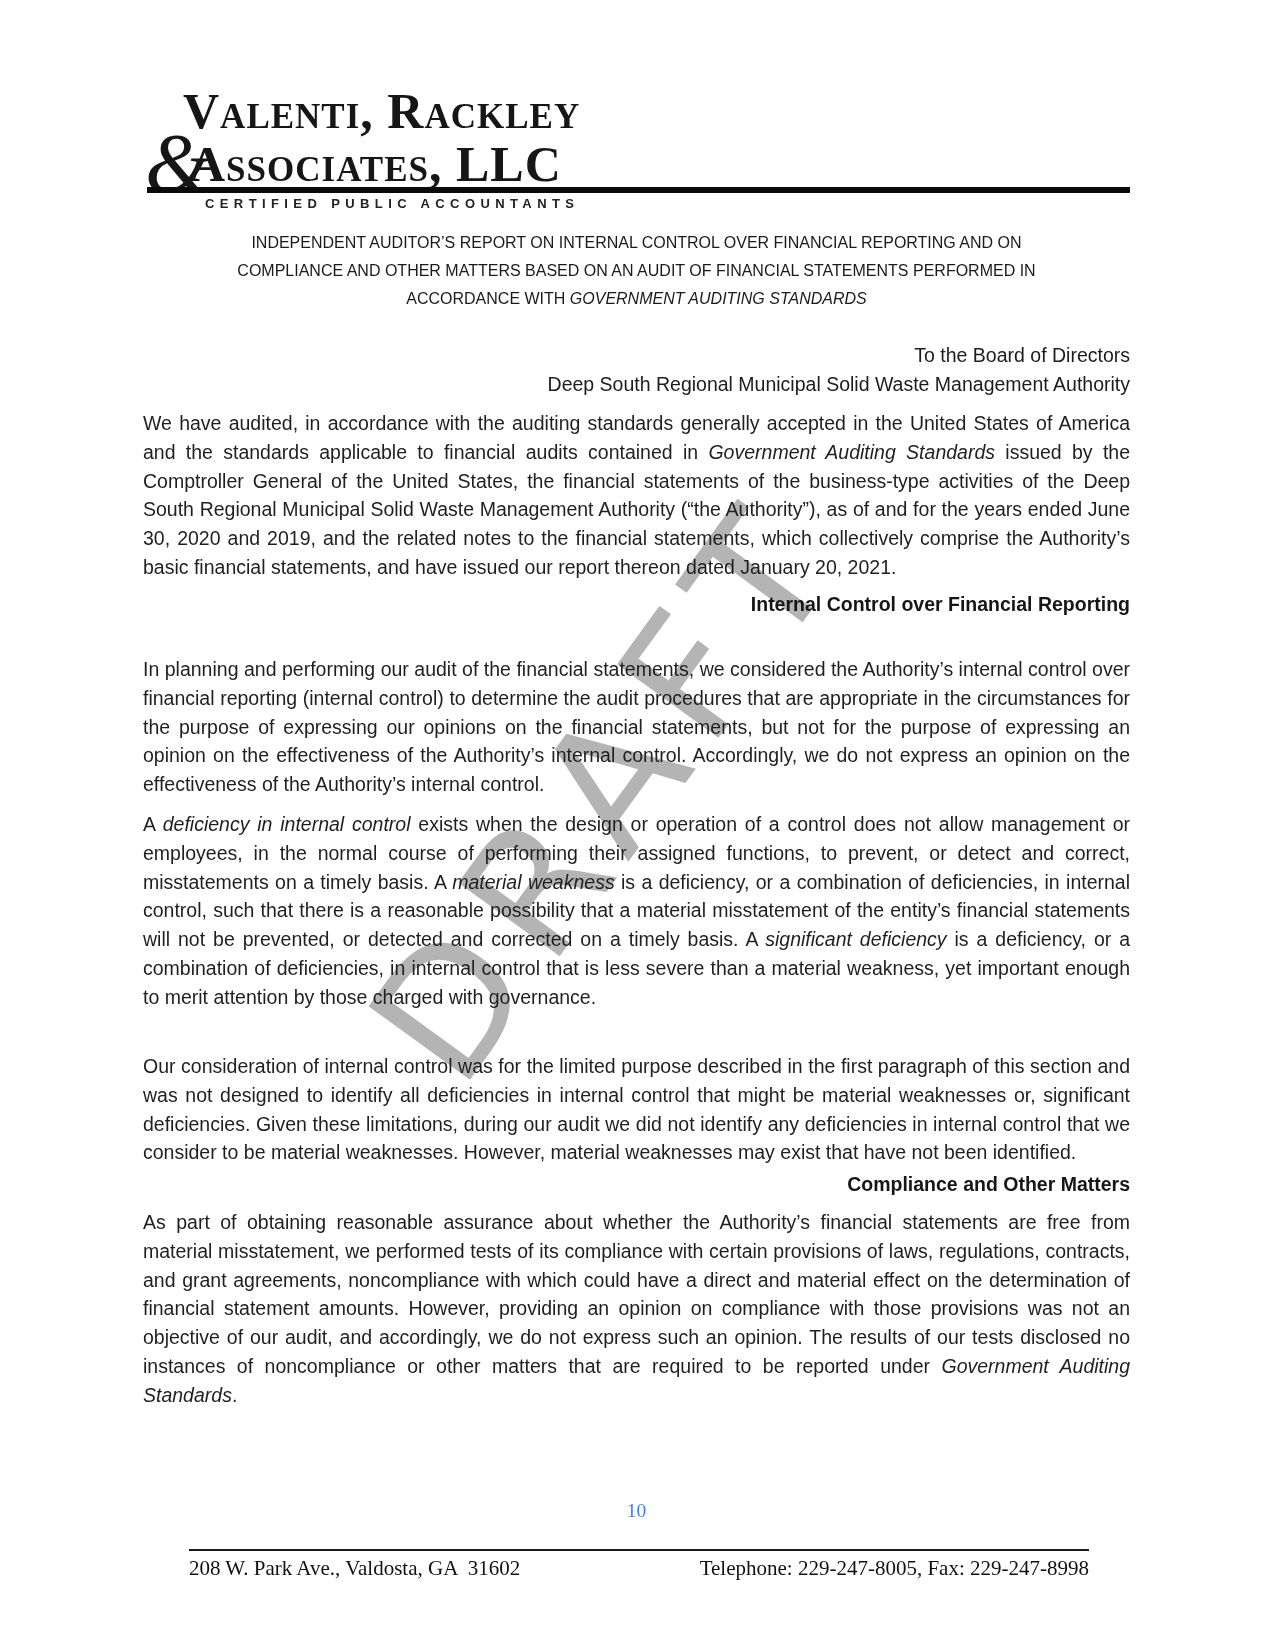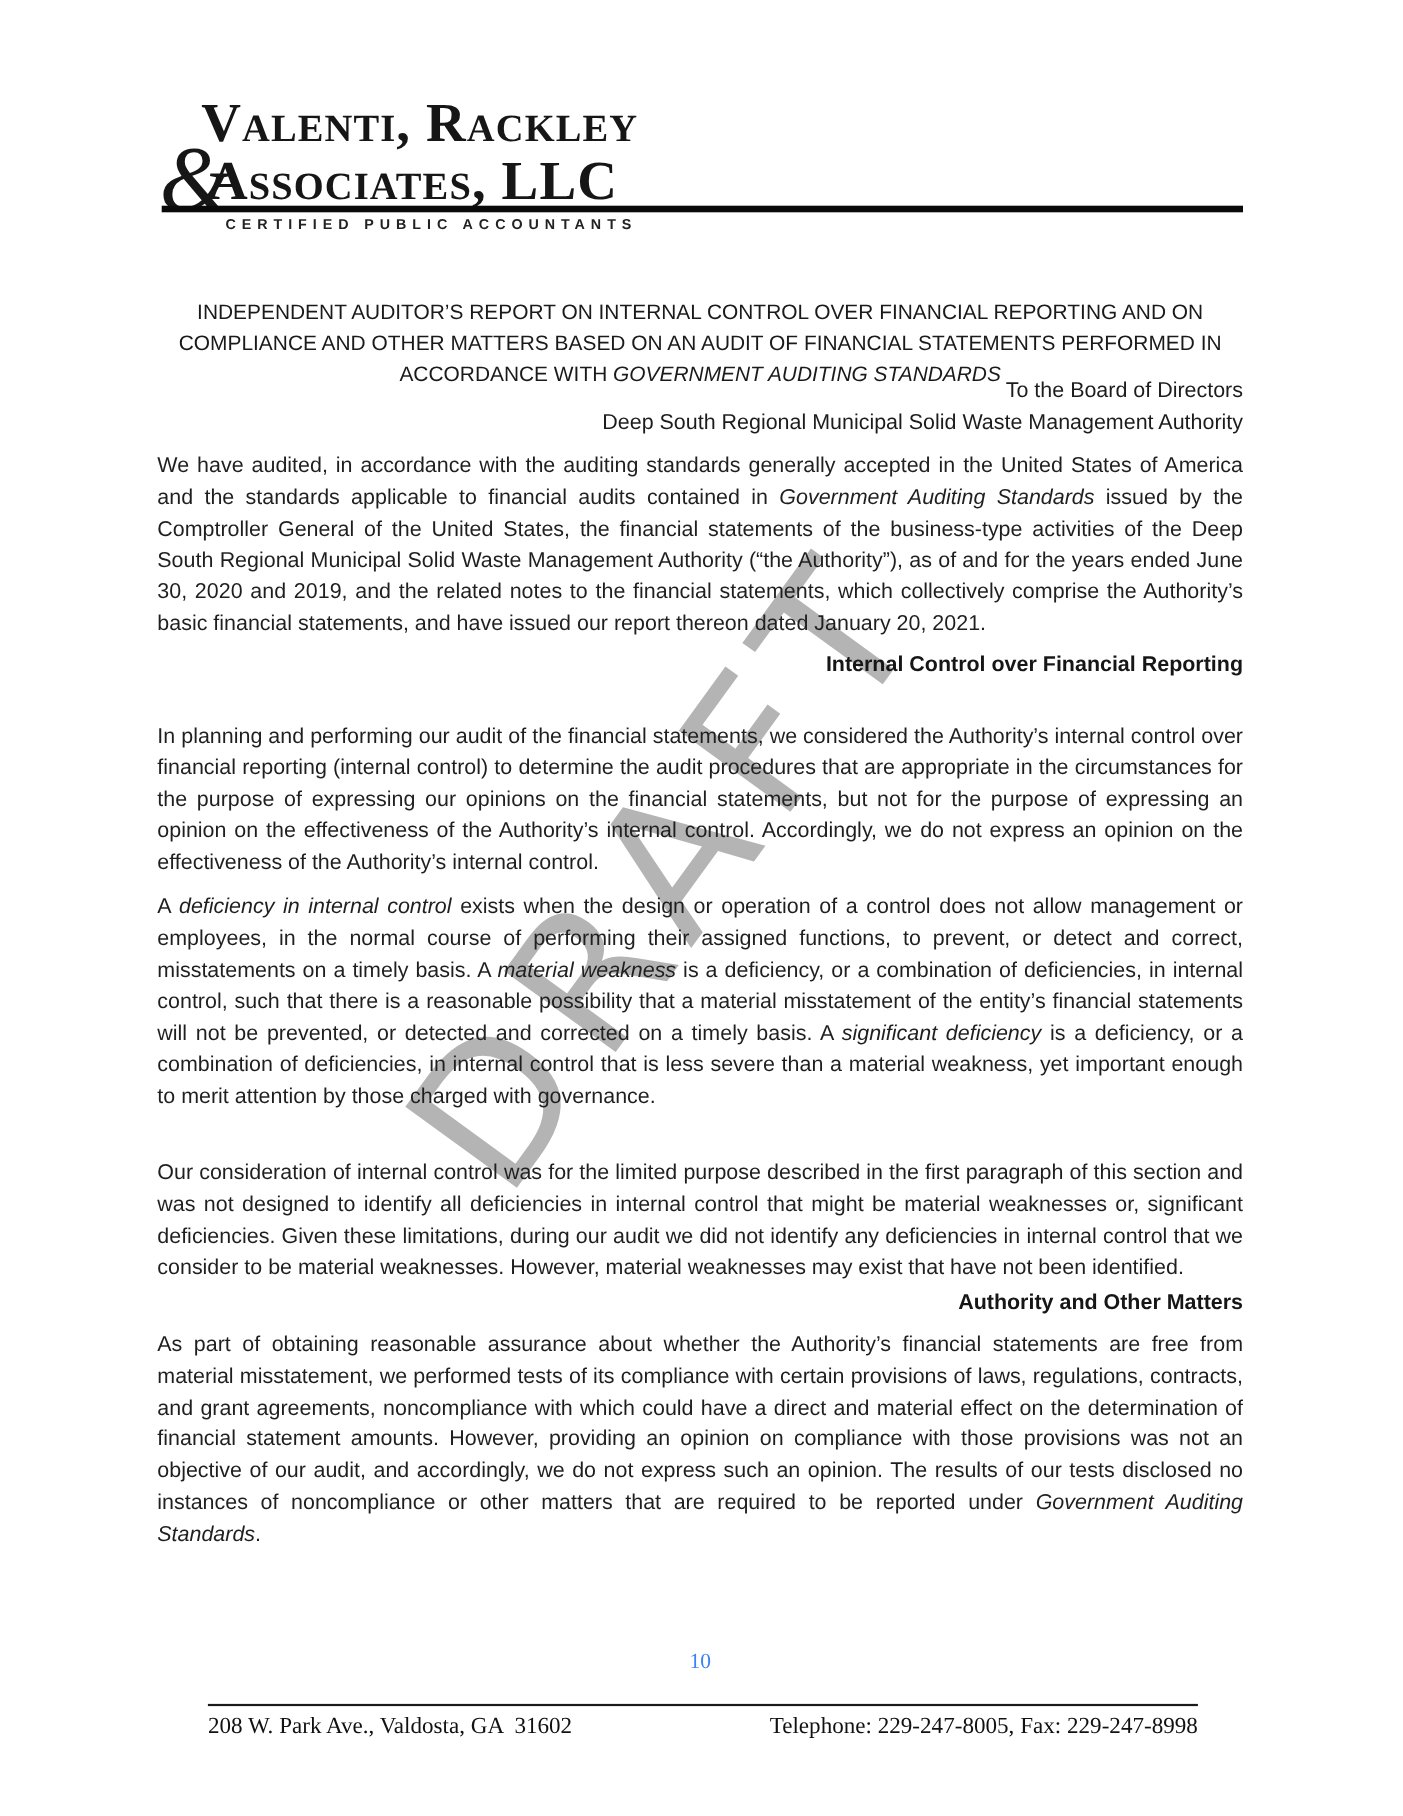--- a/index.html
+++ b/index.html
@@ -48,21 +48,21 @@
     font-family:"Liberation Sans",sans-serif;
     font-size:13px;font-weight:600;letter-spacing:5.4px;color:#222;
     white-space:nowrap;
   }
   .header-rule{
     position:absolute;left:147px;top:187px;
     width:983px;height:6px;background:#0a0a0a;
   }
   
   .block{position:absolute;left:143px;width:987px;text-align:right;}
-  .title-block{top:229px;text-align:center;font-size:19px;line-height:28px;color:#1a1a1a;margin-top:42px;}
+  .title-block{top:229px;text-align:center;font-size:16px;line-height:28px;color:#1a1a1a;}
   .title-line{white-space:nowrap;}
   .recipient{top:341px;font-size:19.5px;line-height:28.6px;}
   .para{font-size:19.5px;line-height:28.8px;text-align:justify;color:#1f1f1f;}
   .heading{font-size:19.5px;line-height:28.8px;font-weight:700;color:#161616;}
   .p1{top:409px;}
   .h1{top:590px;}
   .p2{top:655px;}
   .p3{top:810px;}
   .p4{top:1052px;}
   .h2{top:1170px;}
@@ -115,21 +115,21 @@
     <div class="block para p1"><span>We have audited, in accordance with the auditing standards generally accepted in the United States of America and the standards applicable to financial audits contained in </span><span class="it">Government Auditing Standards</span><span> issued by the Comptroller General of the United States, the financial statements of the business-type activities of the Deep South Regional Municipal Solid Waste Management Authority (“the Authority”), as of and for the years ended June 30, 2020 and 2019, and the related notes to the financial statements, which collectively comprise the Authority’s basic financial statements, and have issued our report thereon dated January 20, 2021.</span></div>
 
     <div class="block heading h1">Internal Control over Financial Reporting</div>
 
     <div class="block para p2"><span>In planning and performing our audit of the financial statements, we considered the Authority’s internal control over financial reporting (internal control) to determine the audit procedures that are appropriate in the circumstances for the purpose of expressing our opinions on the financial statements, but not for the purpose of expressing an opinion on the effectiveness of the Authority’s internal control. Accordingly, we do not express an opinion on the effectiveness of the Authority’s internal control.</span></div>
 
     <div class="block para p3"><span>A </span><span class="it">deficiency in internal control</span><span> exists when the design or operation of a control does not allow management or employees, in the normal course of performing their assigned functions, to prevent, or detect and correct, misstatements on a timely basis. A </span><span class="it">material weakness</span><span> is a deficiency, or a combination of deficiencies, in internal control, such that there is a reasonable possibility that a material misstatement of the entity’s financial statements will not be prevented, or detected and corrected on a timely basis. A </span><span class="it">significant deficiency</span><span> is a deficiency, or a combination of deficiencies, in internal control that is less severe than a material weakness, yet important enough to merit attention by those charged with governance.</span></div>
 
     <div class="block para p4"><span>Our consideration of internal control was for the limited purpose described in the first paragraph of this section and was not designed to identify all deficiencies in internal control that might be material weaknesses or, significant deficiencies. Given these limitations, during our audit we did not identify any deficiencies in internal control that we consider to be material weaknesses. However, material weaknesses may exist that have not been identified.</span></div>
 
-    <div class="block heading h2">Authority and Other Matters</div>
+    <div class="block heading h2">Compliance and Other Matters</div>
 
     <div class="block para p5"><span>As part of obtaining reasonable assurance about whether the Authority’s financial statements are free from material misstatement, we performed tests of its compliance with certain provisions of laws, regulations, contracts, and grant agreements, noncompliance with which could have a direct and material effect on the determination of financial statement amounts. However, providing an opinion on compliance with those provisions was not an objective of our audit, and accordingly, we do not express such an opinion. The results of our tests disclosed no instances of noncompliance or other matters that are required to be reported under </span><span class="it">Government Auditing Standards</span><span>.</span></div>
 
     <div class="block page-number">10</div>
 
     <div class="footer-rule"></div>
 
     <div class="footer-row">
       <span>208 W. Park Ave., Valdosta, GA  31602</span>
       <span>Telephone: 229-247-8005, Fax: 229-247-8998</span>

